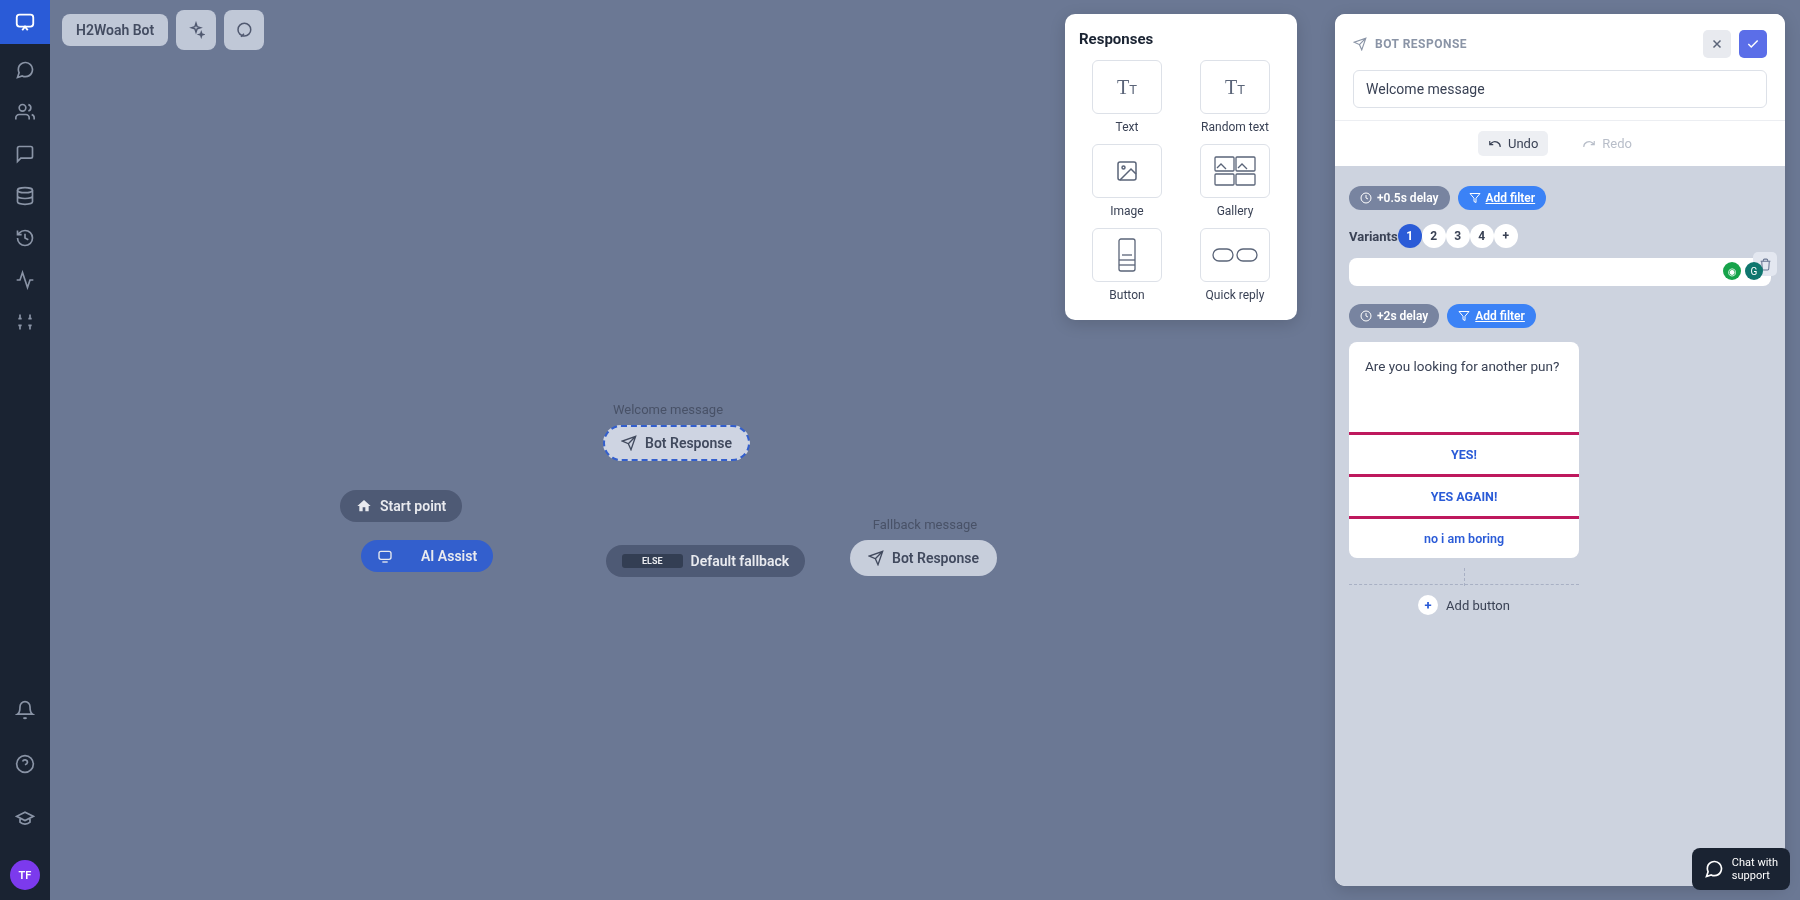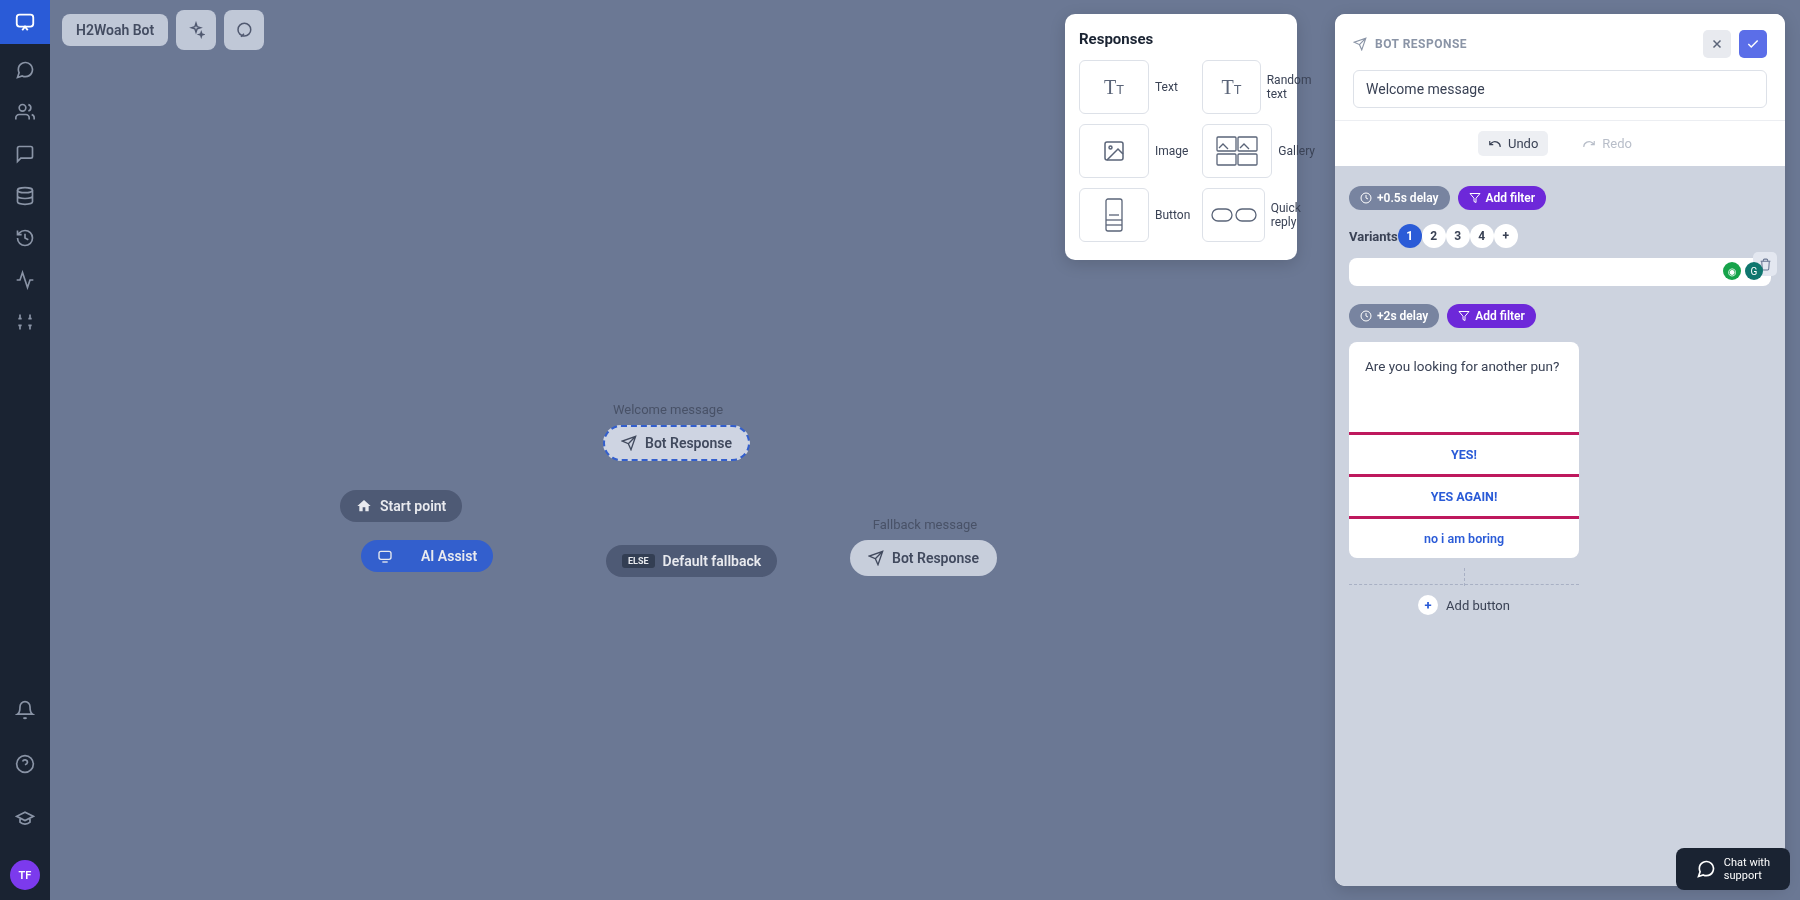--- a/index.html
+++ b/index.html
@@ -19,29 +19,29 @@
 .bot-name-chip { background: #d6dce8; color: #3a4255; padding: 8px 14px; border-radius: 8px; font-size: 14px; font-weight:600; opacity: 0.8; }
 .topbar-btn { width: 40px; height: 40px; background: #d6dce8; border-radius: 8px; display:flex; align-items:center; justify-content:center; color:#4a5268; opacity:0.8; cursor:pointer; }
 
 
 .canvas { position: absolute; left: 50px; top: 0; right: 0; bottom: 0; }
 .node-label { position:absolute; color:#3d4558; font-size:13px; text-align:center; opacity:0.75; }
 .node { position:absolute; display:flex; align-items:center; gap:8px; padding: 8px 16px; border-radius: 20px; font-size:14px; font-weight:600; color:#fff; opacity:0.85; }
 .node-start { background:#4a5570; }
 .node-ai { background:#2a5bd7; }
 .node-fallback { background:#4a5570; }
-.else-tag { background:#2a3548; font-size:9px; padding:2px 6px; border-radius:3px; font-weight:700; }
+.else-tag { background:#2a3548; font-size:9px; padding:2px 20px; border-radius:3px; font-weight:700; }
 .node-botresp { background:#d8dde8; color:#3a4255; border: 2px dashed transparent; }
 .node-botresp.selected { border: 2px dashed #2a5bd7; background:#e0e5f0; }
 
 
 .responses-panel { position:absolute; top:14px; left:1065px; width:232px; background:#fff; border-radius:10px; padding:16px 14px 18px; box-shadow: 0 4px 16px rgba(0,0,0,0.15); z-index:20; }
 .responses-title { font-size:15px; font-weight:700; color:#1a2332; margin-bottom:12px; }
 .resp-grid { display:grid; grid-template-columns: 1fr 1fr; gap: 10px 12px; }
-.resp-item { display:flex; align-items:center; gap:6px; cursor:pointer; }
+.resp-item { display:flex; flex-direction:column; align-items:center; gap:6px; cursor:pointer; }
 .resp-icon-box { width:70px; height:54px; border:1px solid #dde1e8; border-radius:6px; display:flex; align-items:center; justify-content:center; color:#5a6478; }
 .resp-label { font-size:12px; color:#3a4255; }
 
 
 .side-panel { position:absolute; top:14px; right:15px; bottom:14px; width:450px; background:#f4f5f7; border-radius:10px; box-shadow: 0 4px 16px rgba(0,0,0,0.15); z-index:20; display:flex; flex-direction:column; }
 .sp-header { padding: 16px 18px 12px; background:#fff; border-radius:10px 10px 0 0; }
 .sp-title-row { display:flex; align-items:center; justify-content:space-between; margin-bottom:12px; }
 .sp-title { display:flex; align-items:center; gap:8px; color:#8a94a6; font-size:12px; font-weight:700; letter-spacing:0.5px; }
 .sp-btns { display:flex; gap:8px; }
 .sp-btn { width:28px; height:28px; border-radius:5px; display:flex; align-items:center; justify-content:center; cursor:pointer; }
@@ -49,40 +49,40 @@
 .sp-btn.confirm { background:#5b6ee8; color:#fff; }
 .sp-name-input { width:100%; border:1px solid #dde1e8; border-radius:6px; padding:10px 12px; font-size:14px; color:#3a4255; }
 .sp-toolbar { display:flex; align-items:center; justify-content:center; gap:24px; padding:10px; background:#fff; border-top:1px solid #eceef2; }
 .tb-btn { display:flex; align-items:center; gap:6px; font-size:13px; color:#3a4255; padding:5px 10px; border-radius:5px; cursor:pointer; }
 .tb-btn.active { background:#edeff3; }
 .tb-btn.disabled { color:#b8bec9; cursor:default; }
 .sp-body { flex:1; overflow-y:auto; padding: 20px 14px; background:#cdd3df; border-radius:0 0 10px 10px; }
 .pill-row { display:flex; gap:8px; margin-bottom:14px; }
 .pill { display:flex; align-items:center; gap:5px; padding:5px 11px; border-radius:14px; font-size:12px; font-weight:600; cursor:pointer; }
 .pill.gray { background:#7884a0; color:#fff; }
-.pill.blue { background:#6d28d9; color:#fff; }
+.pill.blue { background:#3b82f6; color:#fff;text-decoration:underline; }
 .variants-row { display:flex; align-items:center; margin-bottom:10px; font-size:13px; font-weight:700; color:#3a4255; }
 .var-badge { width:24px; height:24px; border-radius:50%; background:#fff; color:#3a4255; display:flex; align-items:center; justify-content:center; font-size:12px; font-weight:700; cursor:pointer; }
 .var-badge.active { background:#2a5bd7; color:#fff; }
 .var-add { background:#fff; }
 .msg-card { position:relative; background:#fff; border-radius:8px; padding:14px 16px; margin-bottom:18px; }
 .msg-text { font-size:13.5px; color:#3a4255; line-height:1.55; }
 .msg-delete { position:absolute; top:-6px; right:-6px; width:24px; height:24px; border-radius:5px; background:#e3e7f0; display:flex; align-items:center; justify-content:center; color:#6b7894; cursor:pointer; font-size:13px; }
 .msg-badges { position:absolute; bottom:6px; right:8px; display:flex; gap:4px; }
 .mini-badge { width:18px; height:18px; border-radius:50%; display:flex; align-items:center; justify-content:center; font-size:10px; color:#fff; }
 .button-card { background:#fff; border-radius:8px; width:230px; margin-bottom:16px; overflow:hidden; }
 .btn-card-text { padding:14px 16px 24px; font-size:13.5px; color:#3a4255; line-height:1.5; min-height:90px; }
 .btn-card-btn { border-top:3px solid #be185d; padding:12px; text-align:center; font-size:12.5px; font-weight:700; color:#2a5bd7; cursor:pointer; }
 .btn-card-btn.lower { text-transform:none; font-weight:600; }
 .add-button-row { display:flex; align-items:center; justify-content:center; gap:8px; color:#3a4255; font-size:13px; cursor:pointer; padding-top:10px; border-top: 1px dashed #a8b0c4; width:230px; margin-left: 48px; margin-top:-8px; }
 .add-plus { width:20px; height:20px; border-radius:50%; background:#fff; color:#2a5bd7; display:flex; align-items:center; justify-content:center; font-weight:700; }
 .connect-line { width:1px; height:18px; border-left:1px dashed #a8b0c4; margin: -6px auto 6px; }
 
 
-.chat-widget { position:absolute; bottom:10px; right:10px; background:#1a2332; color:#fff; display:flex; align-items:center; gap:8px; padding:8px 20px; border-radius:8px; font-size:11px; z-index:30; cursor:pointer; }
+.chat-widget { position:absolute; bottom:10px; right:10px; background:#1a2332; color:#fff; display:flex; align-items:center; gap:8px; padding:8px 12px; border-radius:8px; font-size:11px; z-index:30; cursor:pointer; }
 .chat-widget .cw-text { display:flex; flex-direction:column; line-height:1.2; }
 
 svg { display:block; }
 </style>
 </head>
 <body>
 
 <div class="sidebar">
   <div class="sidebar-logo">
     <svg width="22" height="22" viewBox="0 0 24 24" fill="none" stroke="#fff" stroke-width="2">

